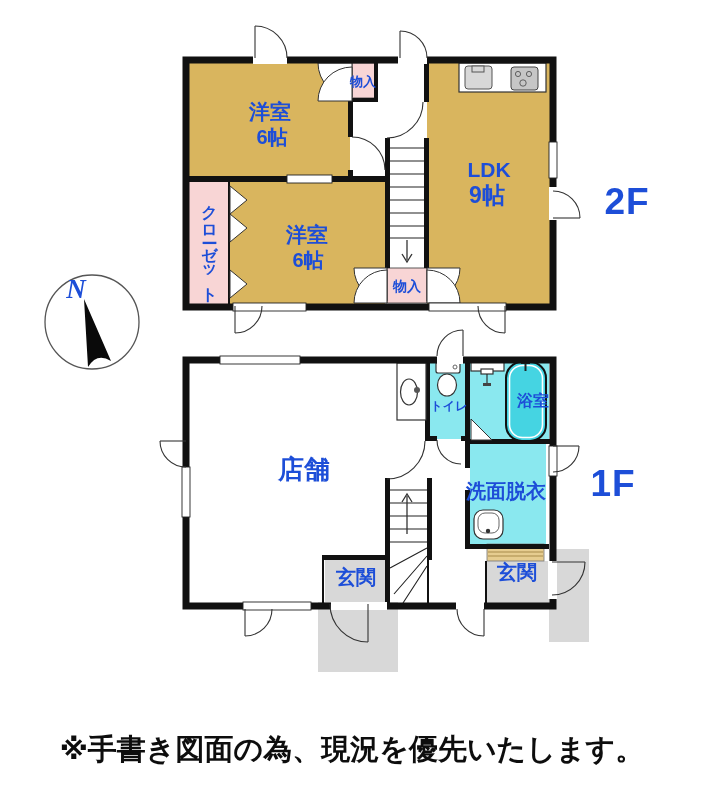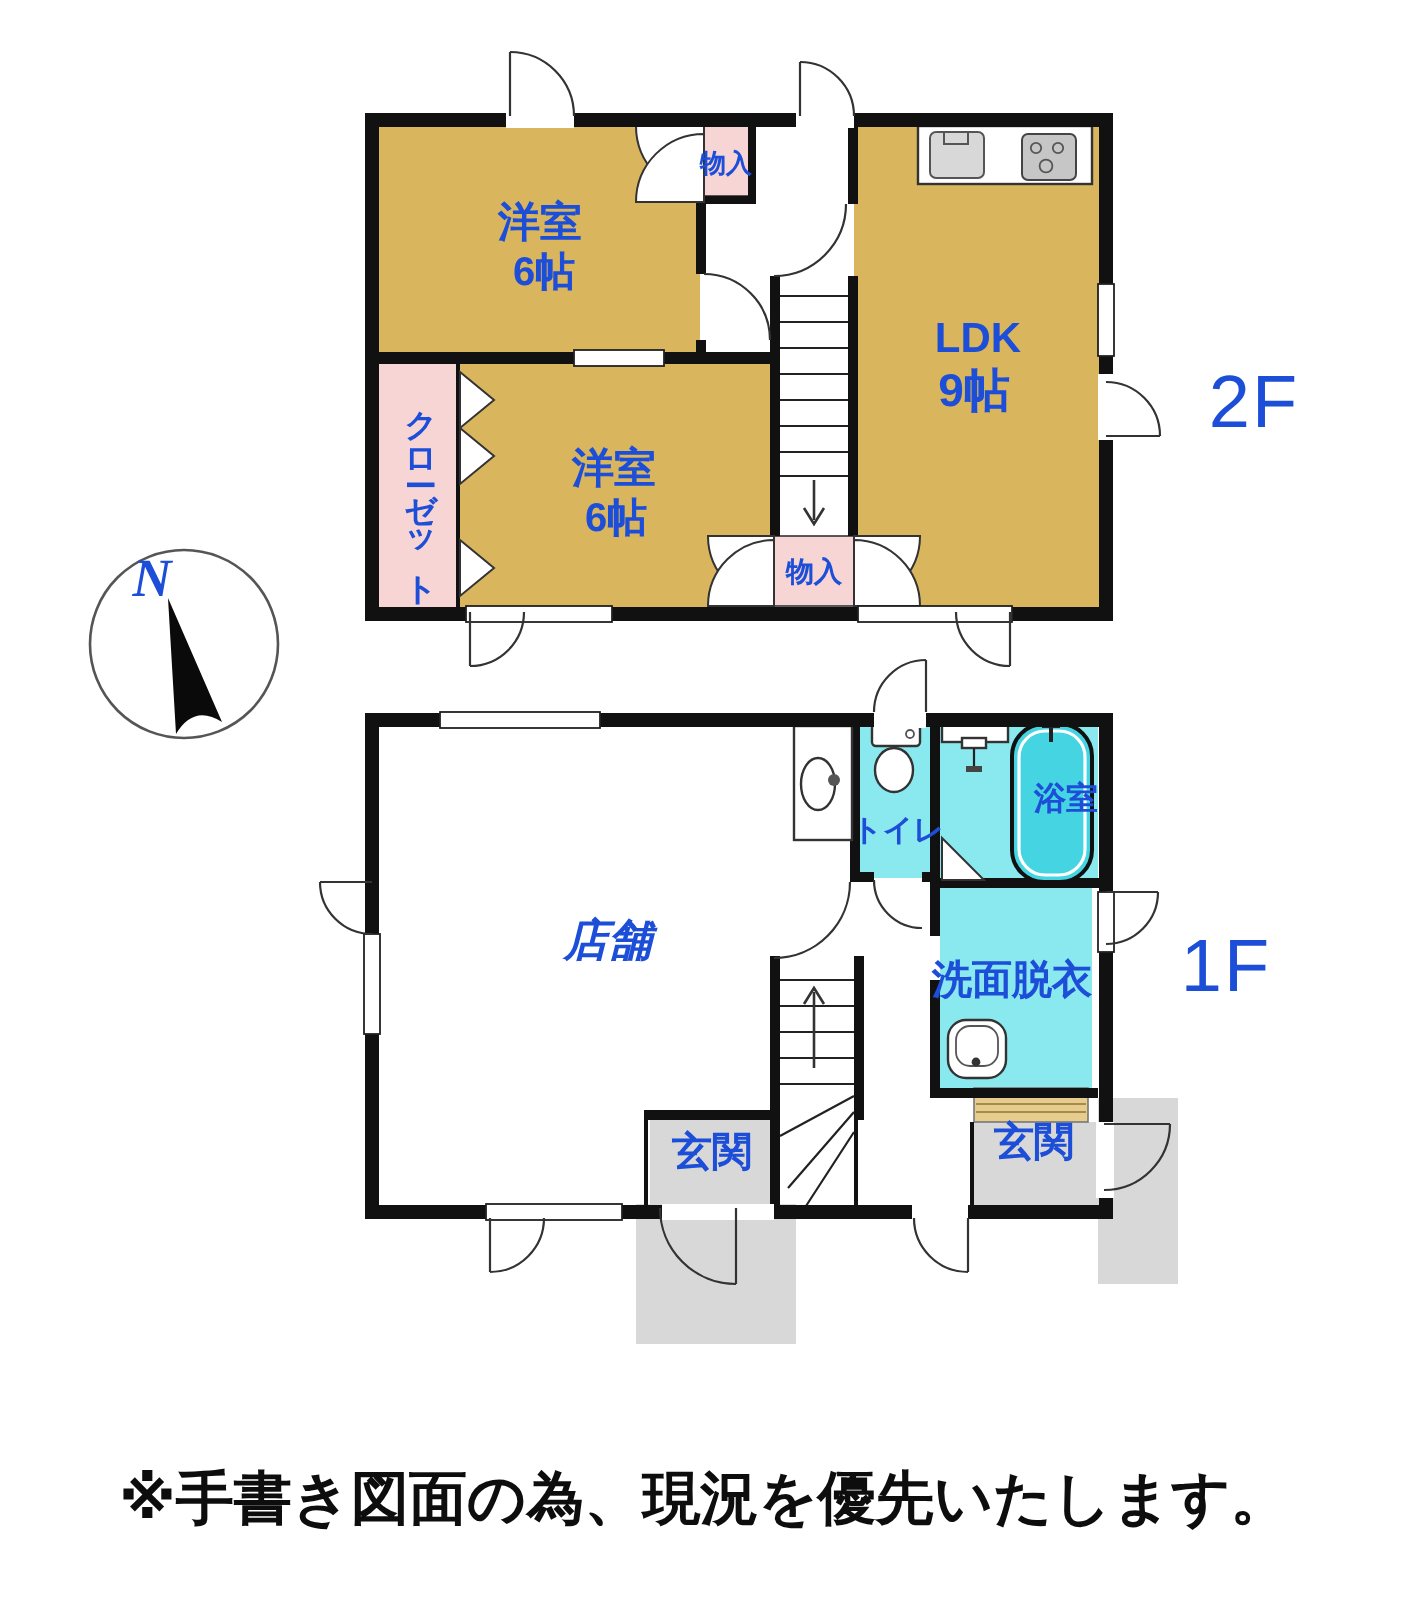--- a/index.html
+++ b/index.html
@@ -8,21 +8,21 @@
     font-family:"Liberation Sans","DejaVu Sans",sans-serif;color:#111;
   }
   .canvas svg{position:absolute;left:0;top:0;}
   .lbl{
     position:absolute;transform:translate(-50%,-50%);
     font-weight:700;color:#1d4ed8;white-space:nowrap;line-height:1.05;text-align:center;
   }
   .vtext{
     writing-mode:vertical-rl;text-orientation:upright;letter-spacing:2px;
   }
-  .floorlbl{font-weight:400;letter-spacing:1px;}
+  .floorlbl{font-weight:700;letter-spacing:1px;}
   .northlbl{font-family:"Liberation Serif","DejaVu Serif",serif;font-style:italic;font-weight:600;}
   .note{
     position:absolute;left:0;top:730px;width:704px;text-align:center;
     font-size:29px;font-weight:600;color:#0d0d0d;letter-spacing:0px;
   }
   
   .owall{fill:none;stroke:#111;stroke-width:7;}
   .wall{fill:#111;stroke:none;}
   .win{fill:#fff;stroke:#222;stroke-width:0.9;}
   .gap{fill:#fff;stroke:none;}
@@ -259,21 +259,21 @@
   <div class="lbl vtext" style="left:209px;top:245px;font-size:16px;">クローゼット</div>
 
   <div class="lbl" style="left:363px;top:82px;font-size:13px;">物入</div>
   <div class="lbl" style="left:407px;top:286px;font-size:14px;">物入</div>
 
   <div class="lbl floorlbl" style="left:627px;top:202px;font-size:37px;">2F</div>
   <div class="lbl floorlbl" style="left:613px;top:484px;font-size:37px;">1F</div>
 
   <div class="lbl northlbl" style="left:76px;top:289px;font-size:27px;">N</div>
 
-  <div class="lbl" style="left:304px;top:470px;font-size:22px;font-style:italic;">店舗</div>
-  <div class="lbl" style="left:449px;top:416px;font-size:15px;">トイレ</div>
+  <div class="lbl" style="left:304px;top:470px;font-size:26px;">店舗</div>
+  <div class="lbl" style="left:449px;top:406px;font-size:12px;">トイレ</div>
   <div class="lbl" style="left:533px;top:401px;font-size:16px;">浴室</div>
   <div class="lbl" style="left:506px;top:491px;font-size:20px;">洗面脱衣</div>
   <div class="lbl" style="left:356px;top:577px;font-size:20px;">玄関</div>
   <div class="lbl" style="left:517px;top:572px;font-size:20px;">玄関</div>
 
   <div class="note">※手書き図面の為、現況を優先いたします。</div>
 </div>
 
 </body></html>

